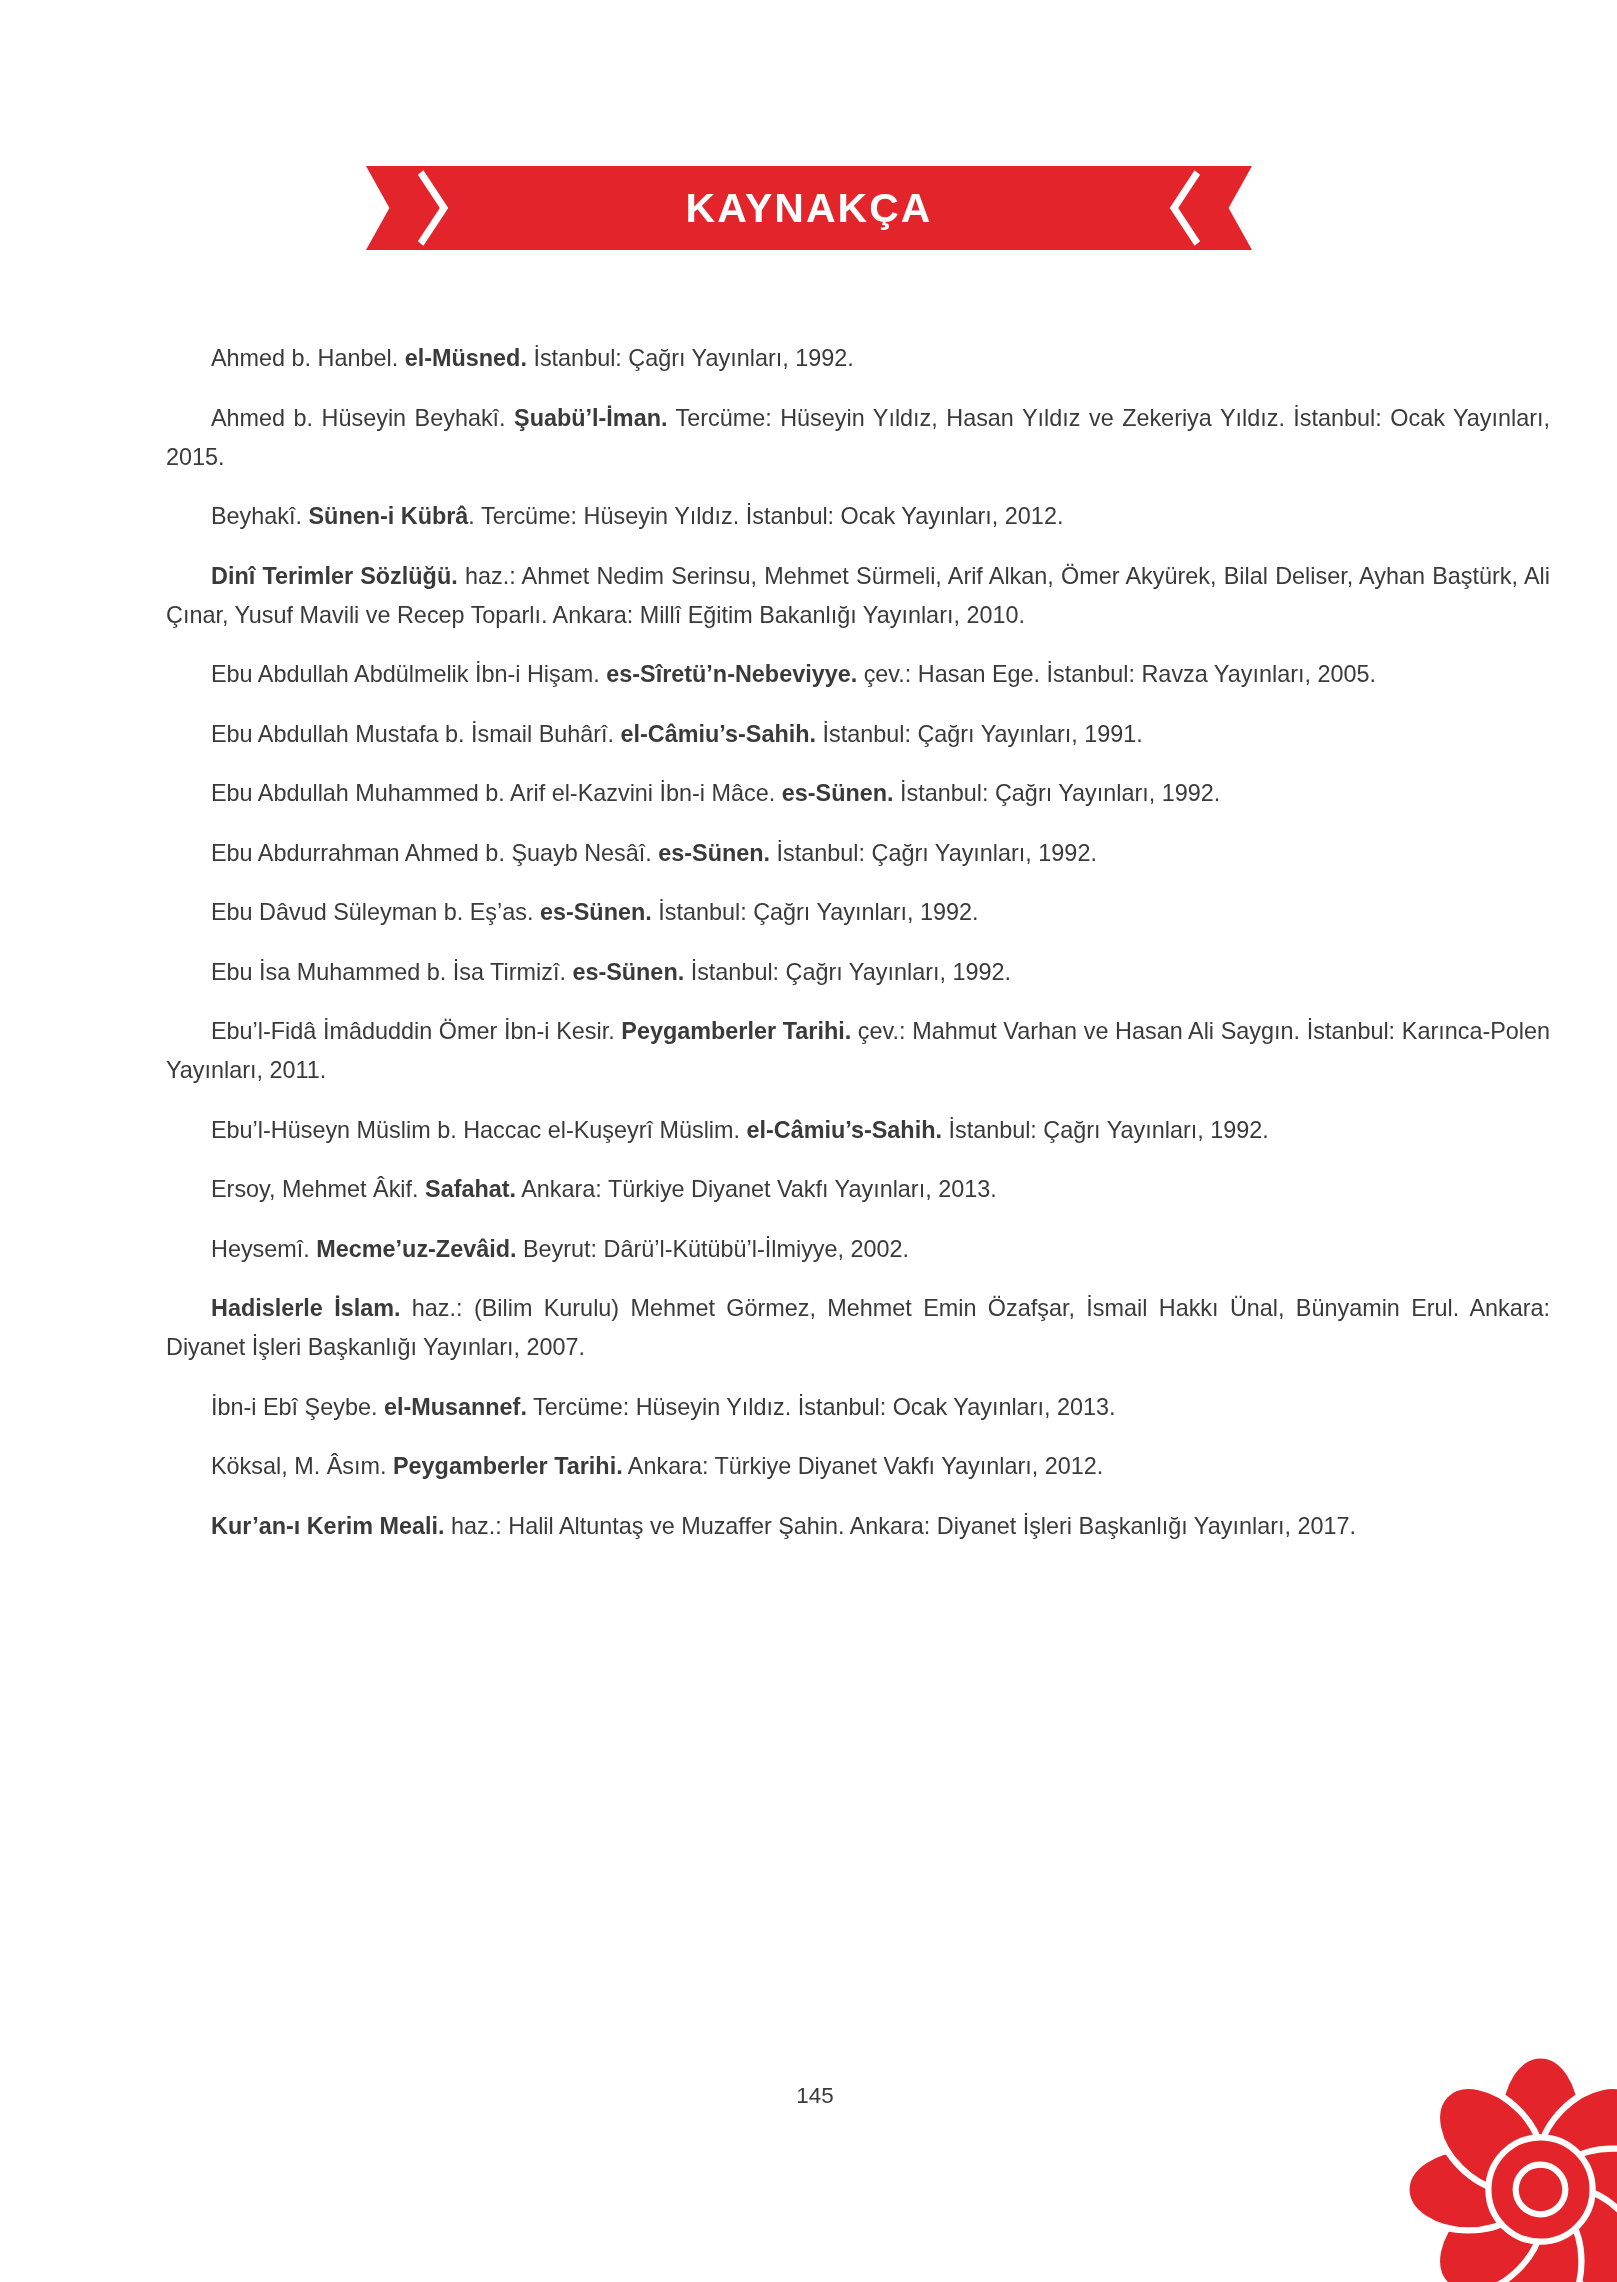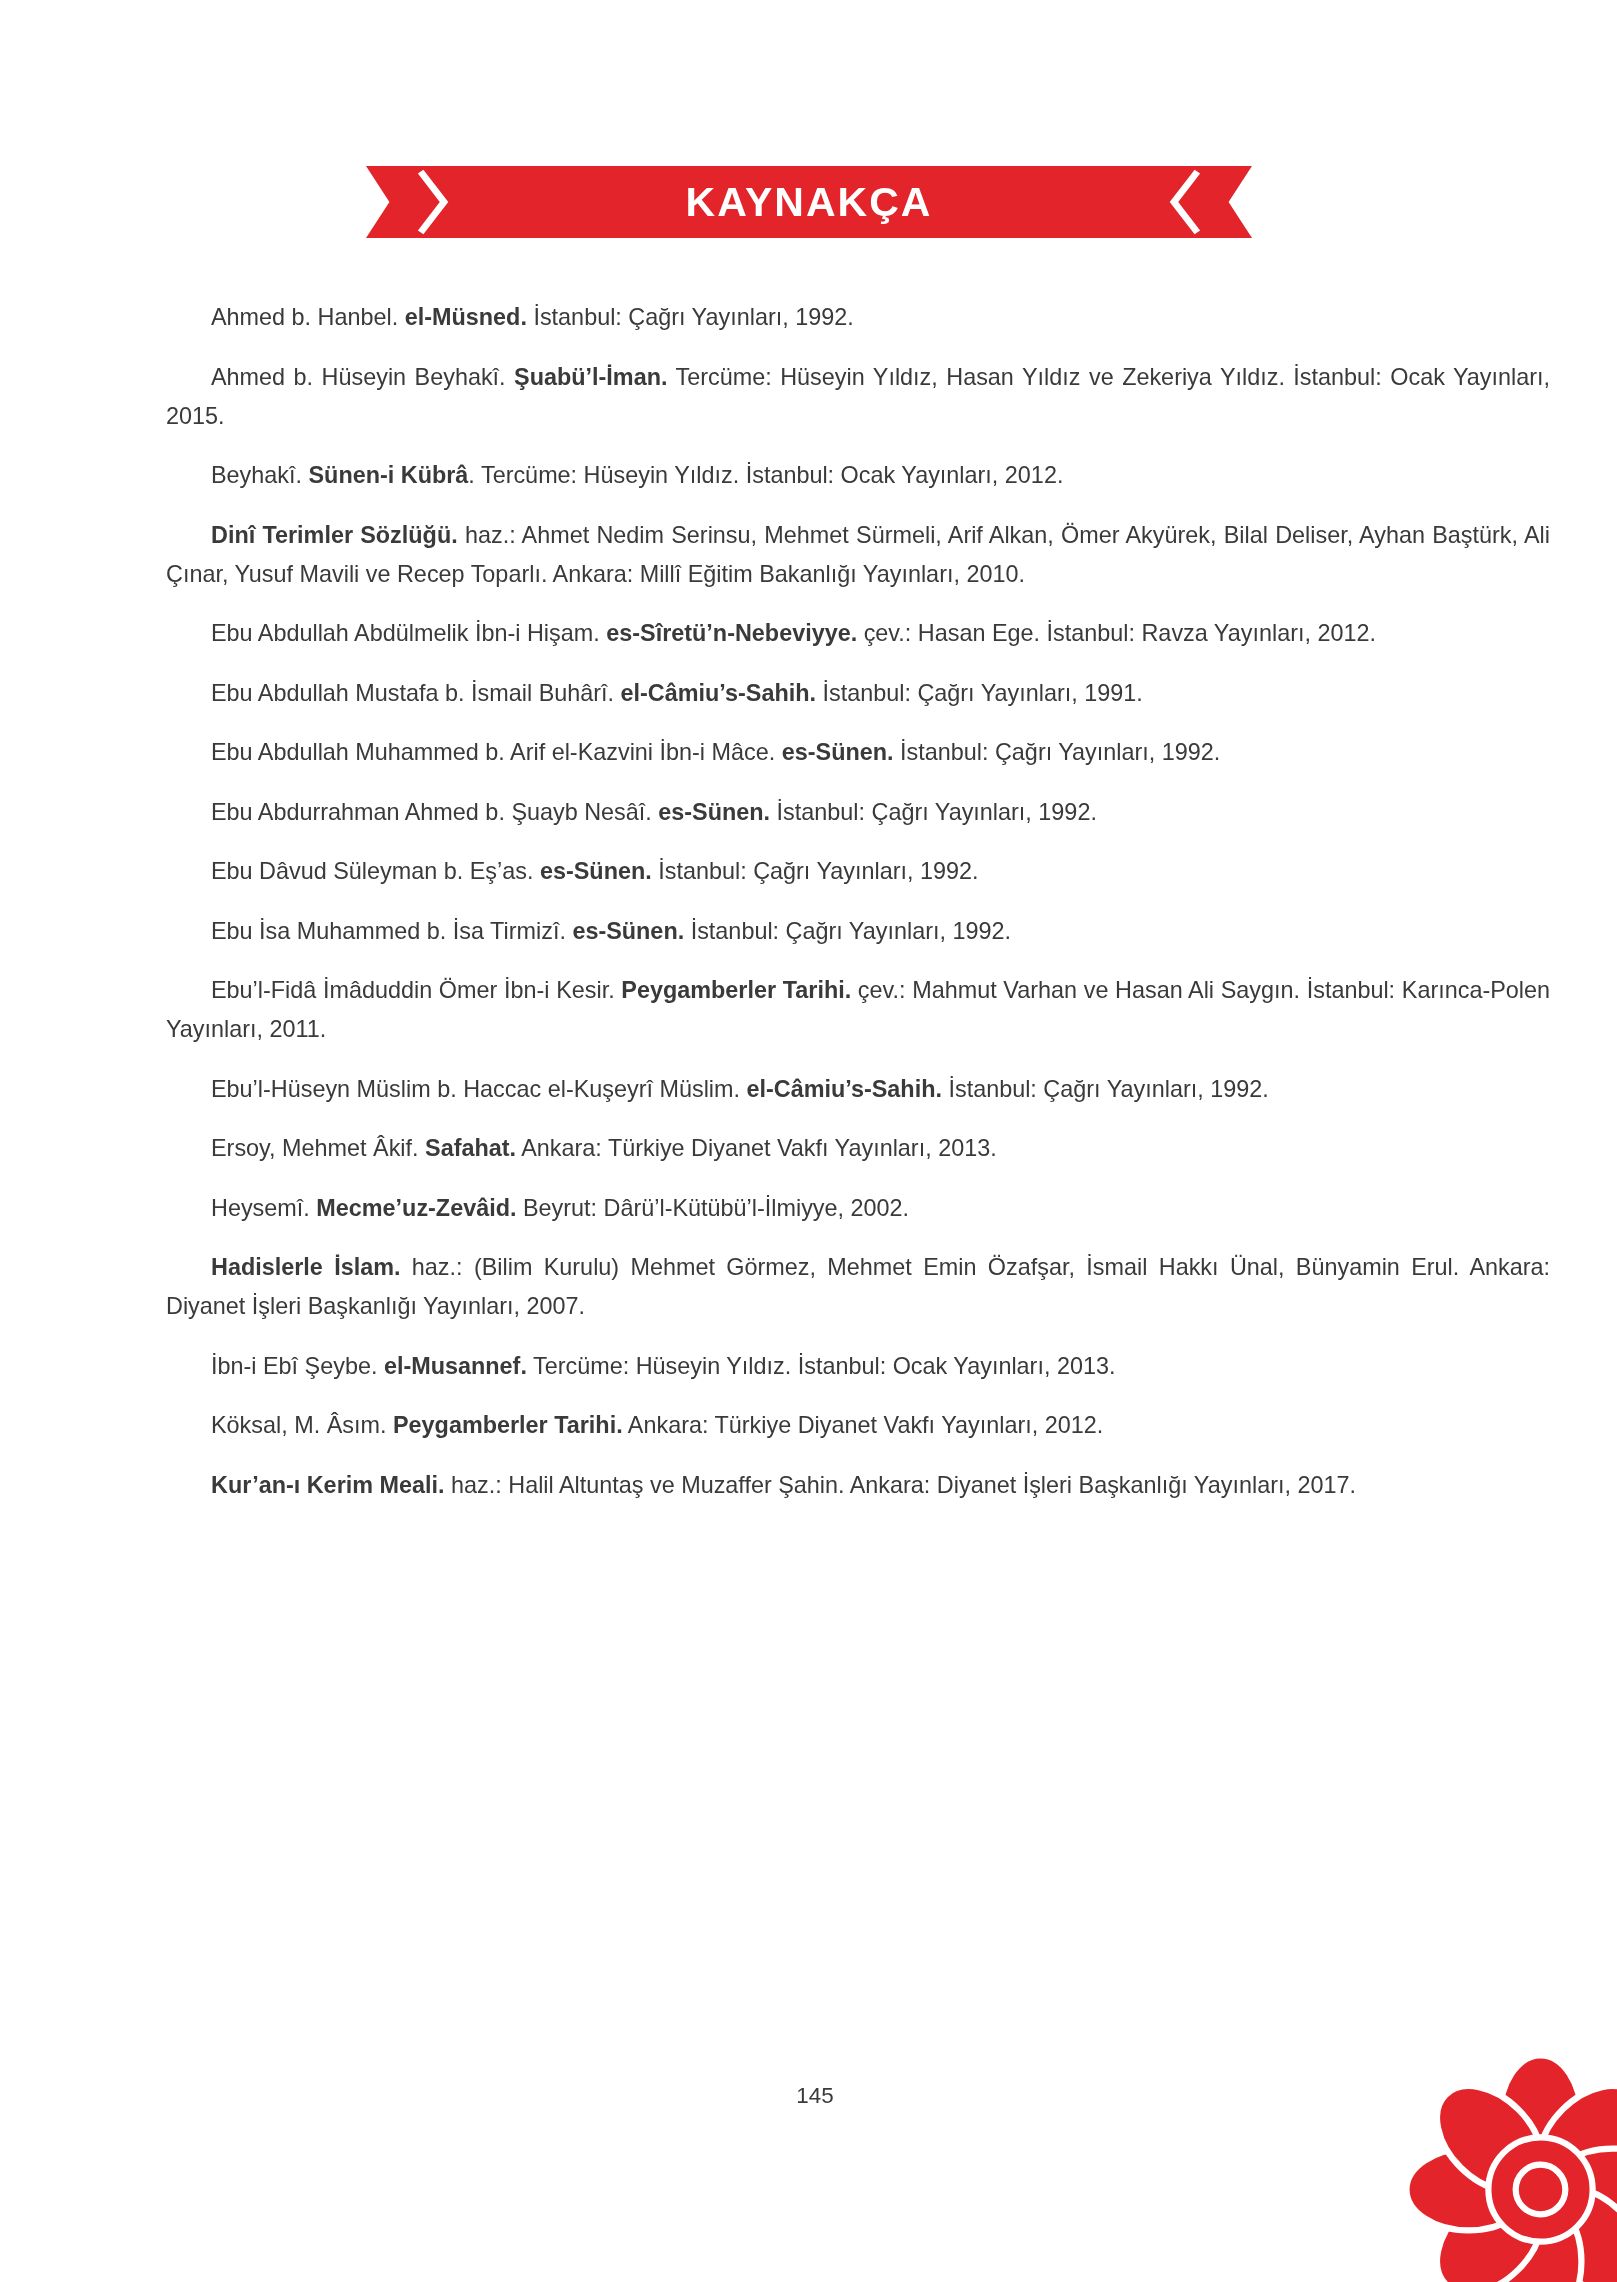--- a/index.html
+++ b/index.html
@@ -12,22 +12,22 @@
     width: 1618px;
     height: 2282px;
     background: #ffffff;
     overflow: hidden;
     font-family: "Liberation Sans", sans-serif;
     color: #3a3a3a;
   }
   .banner-wrap {
     position: relative;
     width: 886px;
-    height: 72px;
-    margin: 166px auto 60px auto;
+    height: 84px;
+    margin: 166px auto 89px auto;
   }
   .ribbon {
     position: absolute;
     top: 0; left: 0;
     width: 100%;
     height: 100%;
     display: block;
   }
   .banner-title {
     position: absolute;
@@ -83,21 +83,21 @@
       <path d="M852,6 L828,39 L852,72" fill="none" stroke="#ffffff" stroke-width="7"></path>
     </svg>
     <div class="banner-title">KAYNAKÇA</div>
   </div>
 
   <div class="content">
       <p class="entry"><span>Ahmed b. Hanbel. </span><strong>el-Müsned.</strong><span> İstanbul: Çağrı Yayınları, 1992.</span></p>
       <p class="entry"><span>Ahmed b. Hüseyin Beyhakî. </span><strong>Şuabü’l-İman.</strong><span> Tercüme: Hüseyin Yıldız, Hasan Yıldız ve Zekeriya Yıldız. İstanbul: Ocak Yayınları, 2015.</span></p>
       <p class="entry"><span>Beyhakî. </span><strong>Sünen-i Kübrâ</strong><span>. Tercüme: Hüseyin Yıldız. İstanbul: Ocak Yayınları, 2012.</span></p>
       <p class="entry"><strong>Dinî Terimler Sözlüğü.</strong><span> haz.: Ahmet Nedim Serinsu, Mehmet Sürmeli, Arif Alkan, Ömer Akyürek, Bilal Deliser, Ayhan Baştürk, Ali Çınar, Yusuf Mavili ve Recep Toparlı. Ankara: Millî Eğitim Bakanlığı Yayınları, 2010.</span></p>
-      <p class="entry"><span>Ebu Abdullah Abdülmelik İbn-i Hişam. </span><strong>es-Sîretü’n-Nebeviyye.</strong><span> çev.: Hasan Ege. İstanbul: Ravza Yayınları, 2012.</span></p>
+      <p class="entry"><span>Ebu Abdullah Abdülmelik İbn-i Hişam. </span><strong>es-Sîretü’n-Nebeviyye.</strong><span> çev.: Hasan Ege. İstanbul: Ravza Yayınları, 2005.</span></p>
       <p class="entry"><span>Ebu Abdullah Mustafa b. İsmail Buhârî. </span><strong>el-Câmiu’s-Sahih.</strong><span> İstanbul: Çağrı Yayınları, 1991.</span></p>
       <p class="entry"><span>Ebu Abdullah Muhammed b. Arif el-Kazvini İbn-i Mâce. </span><strong>es-Sünen.</strong><span> İstanbul: Çağrı Yayınları, 1992.</span></p>
       <p class="entry"><span>Ebu Abdurrahman Ahmed b. Şuayb Nesâî. </span><strong>es-Sünen.</strong><span> İstanbul: Çağrı Yayınları, 1992.</span></p>
       <p class="entry"><span>Ebu Dâvud Süleyman b. Eş’as. </span><strong>es-Sünen.</strong><span> İstanbul: Çağrı Yayınları, 1992.</span></p>
       <p class="entry"><span>Ebu İsa Muhammed b. İsa Tirmizî. </span><strong>es-Sünen.</strong><span> İstanbul: Çağrı Yayınları, 1992.</span></p>
       <p class="entry"><span>Ebu’l-Fidâ İmâduddin Ömer İbn-i Kesir. </span><strong>Peygamberler Tarihi.</strong><span> çev.: Mahmut Varhan ve Hasan Ali Saygın. İstanbul: Karınca-Polen Yayınları, 2011.</span></p>
       <p class="entry"><span>Ebu’l-Hüseyn Müslim b. Haccac el-Kuşeyrî Müslim. </span><strong>el-Câmiu’s-Sahih.</strong><span> İstanbul: Çağrı Yayınları, 1992.</span></p>
       <p class="entry"><span>Ersoy, Mehmet Âkif. </span><strong>Safahat.</strong><span> Ankara: Türkiye Diyanet Vakfı Yayınları, 2013.</span></p>
       <p class="entry"><span>Heysemî. </span><strong>Mecme’uz-Zevâid.</strong><span> Beyrut: Dârü’l-Kütübü’l-İlmiyye, 2002.</span></p>
       <p class="entry"><strong>Hadislerle İslam.</strong><span> haz.: (Bilim Kurulu) Mehmet Görmez, Mehmet Emin Özafşar, İsmail Hakkı Ünal, Bünyamin Erul. Ankara: Diyanet İşleri Başkanlığı Yayınları, 2007.</span></p>

